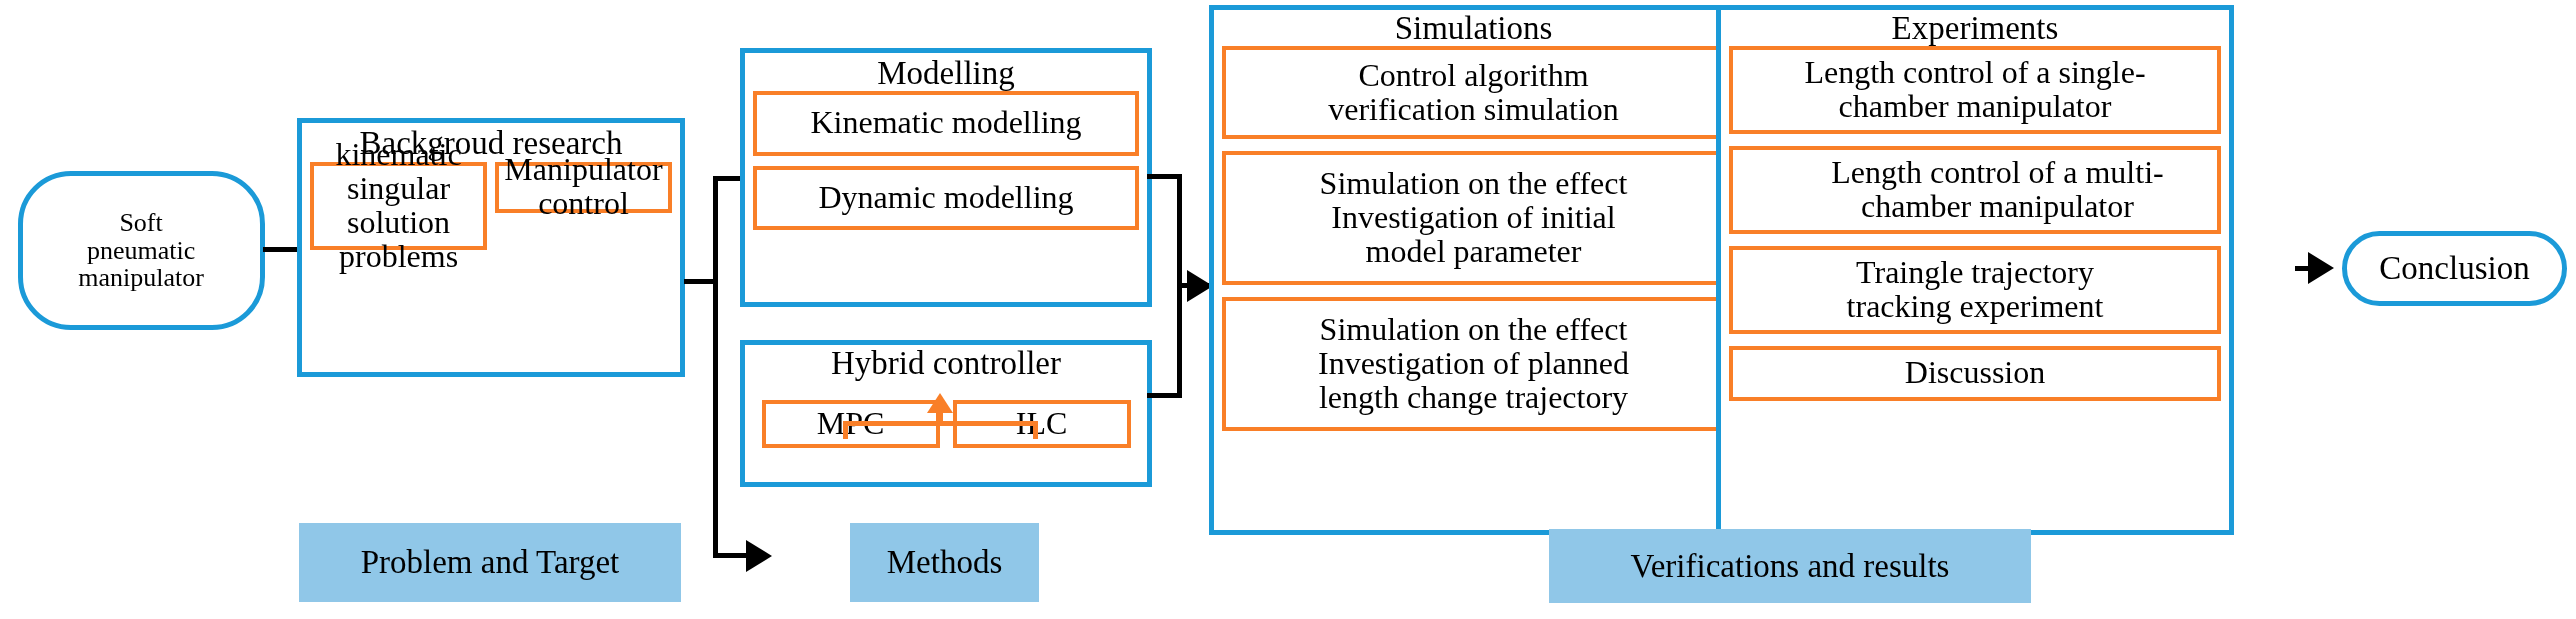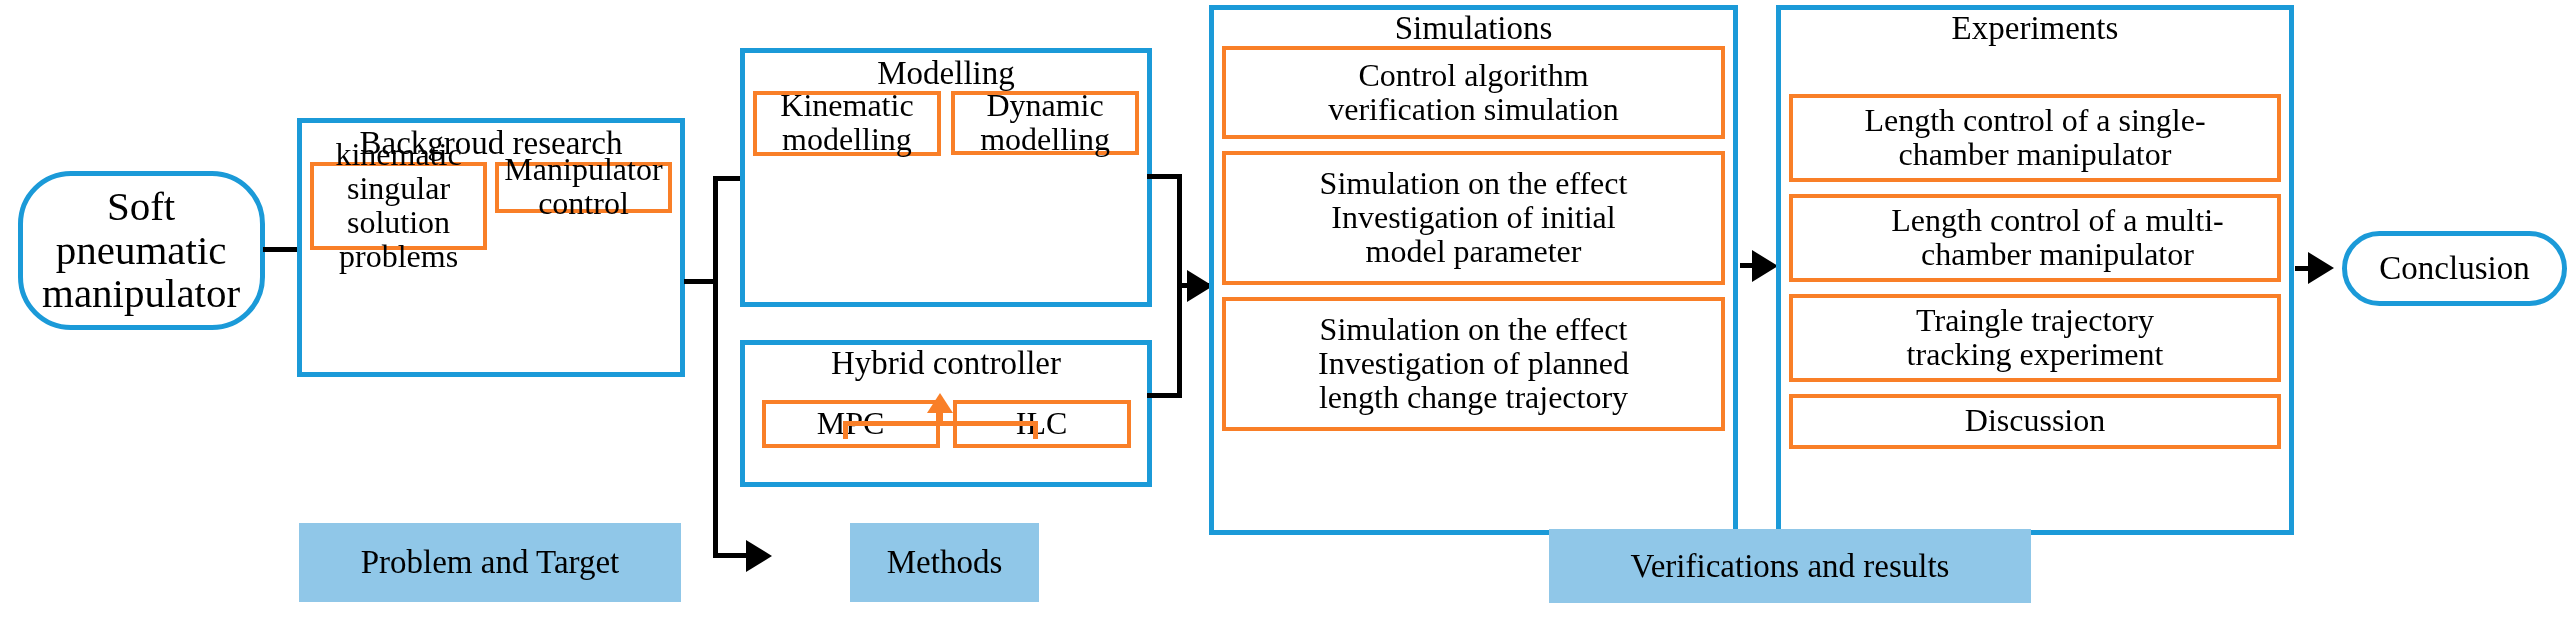--- a/index.html
+++ b/index.html
@@ -47,21 +47,21 @@
   .o-hline{position:absolute;background:#F97F28;height:4.7px;}
   .o-vline{position:absolute;background:#F97F28;width:4.7px;}
   .o-arrowU{position:absolute;width:0;height:0;border-left:13px solid transparent;
             border-right:13px solid transparent;border-bottom:20px solid #F97F28;}
 </style>
 </head>
 <body>
 
 <div id="canvas">
 
-  <div class="node terminator" style="left:17.6px;top:171px;width:247px;height:159px;font-size:41px;">
+  <div class="node terminator" style="left:17.6px;top:171px;width:247px;height:159px;font-size:26px;">
     <div style="padding:0 3.5px;">
       <div>Soft</div>
       <div>pneumatic</div>
       <div>manipulator</div>
     </div>
   </div>
 
   <div class="hline" style="left:263px;top:247px;width:36px;"></div>
 
   <div class="node group" style="left:297px;top:118px;width:388px;height:259px;">
@@ -81,21 +81,21 @@
 
   <div class="hline" style="left:684px;top:279px;width:34px;"></div>
   <div class="vline" style="left:713px;top:176px;height:382px;"></div>
   <div class="hline" style="left:713px;top:176px;width:35px;"></div>
   <div class="arrowR" style="left:746px;top:163px;"></div>
   <div class="hline" style="left:713px;top:553px;width:35px;"></div>
   <div class="arrowR" style="left:746px;top:540px;"></div>
 
   <div class="node group" style="left:740px;top:48px;width:412px;height:259px;">
     <div class="group-title" style="font-size:33px;padding:3.5px 0 1.2px 0;text-align:center;">Modelling</div>
-    <div style="width:100%;padding:0 8.2px 5.9px 8.2px;box-sizing:border-box;display:flex;gap:10.6px;">
+    <div style="width:100%;padding:0 8.2px 5.9px 8.2px;box-sizing:border-box;display:flex;flex-direction:column;gap:10.6px;">
       <div class="obox" style="height:65px;font-size:32px;">
         <div>Kinematic modelling</div>
       </div>
       <div class="obox" style="height:64px;font-size:32px;">
         <div>Dynamic modelling</div>
       </div>
     </div>
   </div>
 
   <div class="node group" style="left:740px;top:340px;width:412px;height:147px;">
@@ -144,21 +144,21 @@
           <div>Investigation of planned</div>
           <div>length change trajectory</div>
         </div>
       </div>
     </div>
   </div>
 
   <div class="hline" style="left:1740px;top:263px;width:29px;"></div>
   <div class="arrowR" style="left:1752px;top:250px;"></div>
 
-  <div class="node group" style="left:1776px;top:4.7px;width:518px;height:530px;gap:48px;">
+  <div class="node group" style="left:1716px;top:4.7px;width:518px;height:530px;">
     <div class="group-title" style="font-size:33px;padding:2.4px 0 1.2px 0;">Experiments</div>
     <div style="width:100%;padding:0 8.2px 7px 8.2px;box-sizing:border-box;display:flex;flex-direction:column;gap:11.8px;">
       <div class="obox" style="height:88px;font-size:32px;">
         <div>
           <div>Length control of a single-</div>
           <div>chamber manipulator</div>
         </div>
       </div>
       <div class="obox" style="height:88px;font-size:32px;padding-left:45px;">
         <div>

